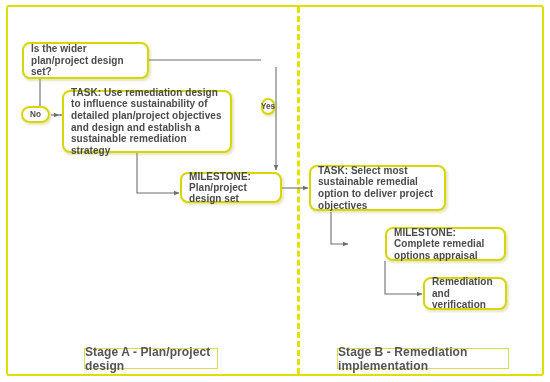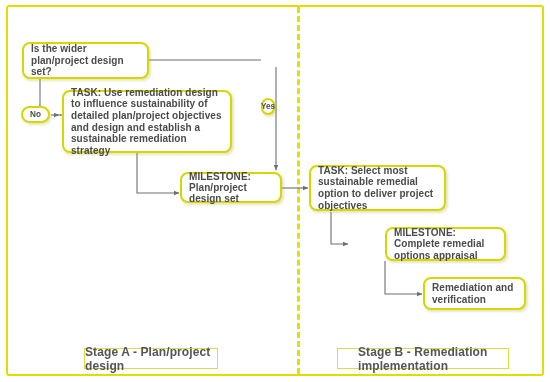--- a/index.html
+++ b/index.html
@@ -159,25 +159,25 @@
   </div>
 
   <div class="node" style="left:180px; top:172px; width:102px; height:31px; line-height:11.2px;">
     <span class="txt">MILESTONE: Plan/project design set</span>
   </div>
 
   <div class="node" style="left:349px; top:227px; width:121px; height:34px;margin-left:36px;">
     <span class="txt">MILESTONE: Complete remedial options appraisal</span>
   </div>
 
-  <div class="node" style="left:423px; top:277px; width:103px; height:33px;">
+  <div class="node" style="left:423px; top:277px; width:84px; height:33px;">
     <span class="txt">Remediation and verification</span>
   </div>
 
   <div class="stage-label" style="left:84px; top:348px; width:134px; height:21px;">
     <span>Stage A - Plan/project design</span>
   </div>
 
-  <div class="stage-label" style="left:337px; top:348px; width:172px; height:21px;padding-left:20px;">
+  <div class="stage-label" style="left:337px; top:348px; width:172px; height:21px;">
     <span>Stage B - Remediation implementation</span>
   </div>
 
 </div>
 
 </body></html>

